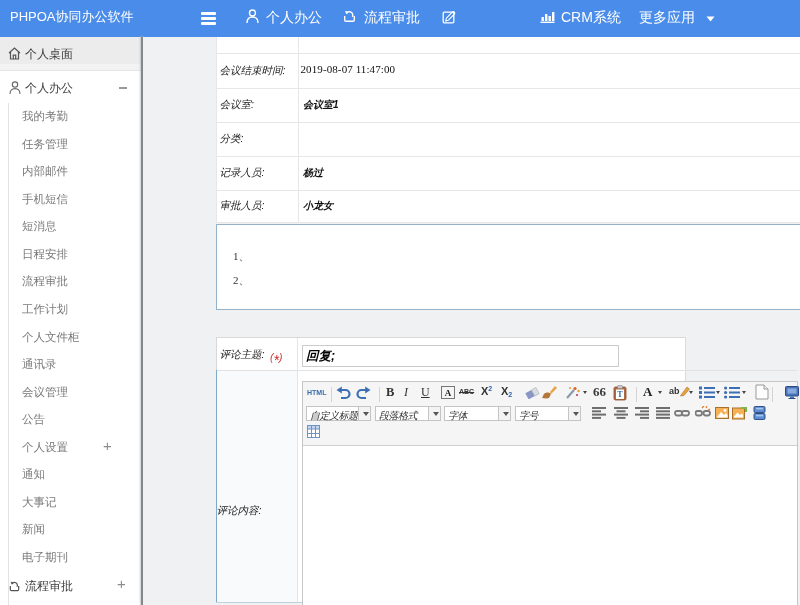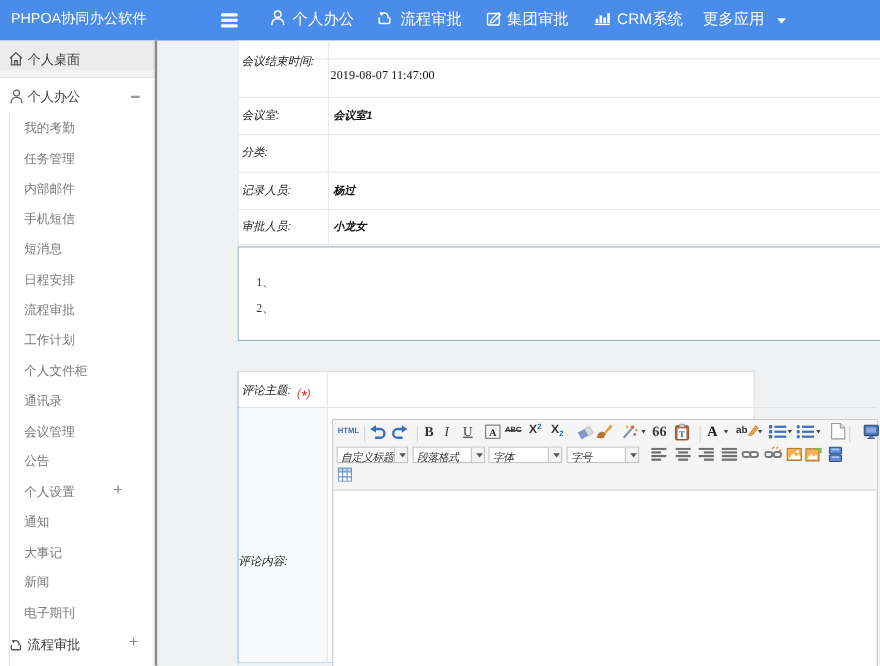--- a/index.html
+++ b/index.html
@@ -75,21 +75,20 @@
   <svg class="nav-i" style="left:342px" width="15" height="15" viewBox="0 0 15 15">
       <path d="M2.7 7 V11 Q2.7 12.3 4 12.3 H11 Q12.3 12.3 12.3 11 V7" fill="none" stroke="#fff" stroke-width="1.4"></path>
       <path d="M10.4 7.8 A3.4 3.4 0 1 0 4.4 4.6" fill="none" stroke="#fff" stroke-width="1.4"></path>
       <path d="M3 1.9 L6.6 2.5 L4.5 5.6 Z" fill="#fff"></path>
     </svg>
   <span class="nav-t" style="left:364px">流程审批</span>
   <svg class="nav-i" style="left:442px" width="15" height="15" viewBox="0 0 15 15">
       <rect x="1.2" y="3.2" width="10.6" height="10.6" rx="1" fill="none" stroke="#fff" stroke-width="1.3"></rect>
       <path d="M4.4 9.2 L10.3 3.1 Q11.3 2.1 12.3 3.1 Q13.3 4.1 12.3 5.1 L6.4 11.2 M4.4 9.2 L3.7 11.9 L6.4 11.2" fill="none" stroke="#fff" stroke-width="1.1"></path>
     </svg>
-  <span class="nav-t" style="left:461px">集团审批</span>
   <svg class="nav-i" style="left:540px" width="15" height="14" viewBox="0 0 15 14">
       <rect x="1.5" y="8" width="2.4" height="4" fill="#fff"></rect>
       <rect x="5" y="5" width="2.4" height="7" fill="#fff"></rect>
       <rect x="8.5" y="7" width="2.4" height="5" fill="#fff"></rect>
       <rect x="12" y="3" width="2.4" height="9" fill="#fff"></rect>
       <rect x="0.5" y="12.6" width="14" height="1.4" fill="#fff"></rect>
     </svg>
   <span class="nav-t" style="left:561px">CRM系统</span>
   <span class="nav-t" style="left:639px">更多应用</span>
   <svg class="nav-i" style="left:706px; top:16px" width="9" height="6" viewBox="0 0 9 6">
@@ -142,21 +141,21 @@
 
 <div id="content">
   <div id="mtable">
     <div class="vsep"></div>
     <div class="mrow" style="top:0; height:17px"></div>
     <div class="mrow" style="top:17px; height:35px"></div>
     <div class="mrow" style="top:52px; height:34px"></div>
     <div class="mrow" style="top:86px; height:34px"></div>
     <div class="mrow" style="top:120px; height:34px"></div>
     <div class="mrow" style="top:154px; height:32px"></div>
-    <span class="mlabel" style="top:12px">会议结束时间:</span>
+    <span class="mlabel" style="top:27px">会议结束时间:</span>
     <span class="mdate" style="top:26px">2019-08-07 11:47:00</span>
     <span class="mlabel" style="top:61px">会议室:</span>
     <span class="mval" style="top:61px">会议室1</span>
     <span class="mlabel" style="top:95px">分类:</span>
     <span class="mlabel" style="top:129px">记录人员:</span>
     <span class="mval" style="top:129px">杨过</span>
     <span class="mlabel" style="top:162px">审批人员:</span>
     <span class="mval" style="top:162px">小龙女</span>
   </div>
   <div id="cbox">
@@ -165,20 +164,23 @@
   </div>
   <div id="ctable">
     <div id="clab2bg"></div>
     <div id="clabbot"></div>
     <div id="clabgray"></div>
     <span class="abs" style="left:-1px; top:-1px; width:1px; height:33px; background:#d8d8d8"></span>
     <div class="r1sep"></div>
     <div class="csep"></div>
     <span class="clabel" style="left:2.5px; top:10px">评论主题:</span>
     <span class="clabel" style="left:53px; top:10px; color:#cc4444">(<span style="color:#cc2222; font-size:14px; display:inline-block; transform:translateY(3.5px)">*</span>)</span>
+    <div id="cinput">
+        <span>回复;</span>
+      </div>
     <span class="clabel" style="left:-0.5px; top:166px">评论内容:</span>
     <div id="editor">
       <div id="toolbar">
         <span class="tt" style="left:4px; top:7px; font-size:7px; font-weight:bold; color:#3a6ca8">HTML</span>
         <span class="tsep" style="left:28px"></span>
         <svg class="tbx" style="left:33px; top:4px" width="15" height="14" viewBox="0 0 15 14">
             <path d="M4 4 H9.5 A4 4 0 0 1 9.5 12 H5" fill="none" stroke="#3d6fb4" stroke-width="2.2"></path>
             <path d="M5.8 0.5 L5.8 7.5 L0.5 4 Z" fill="#3d6fb4"></path>
           </svg>
         <svg class="tbx" style="left:53px; top:4px" width="15" height="14" viewBox="0 0 15 14">

